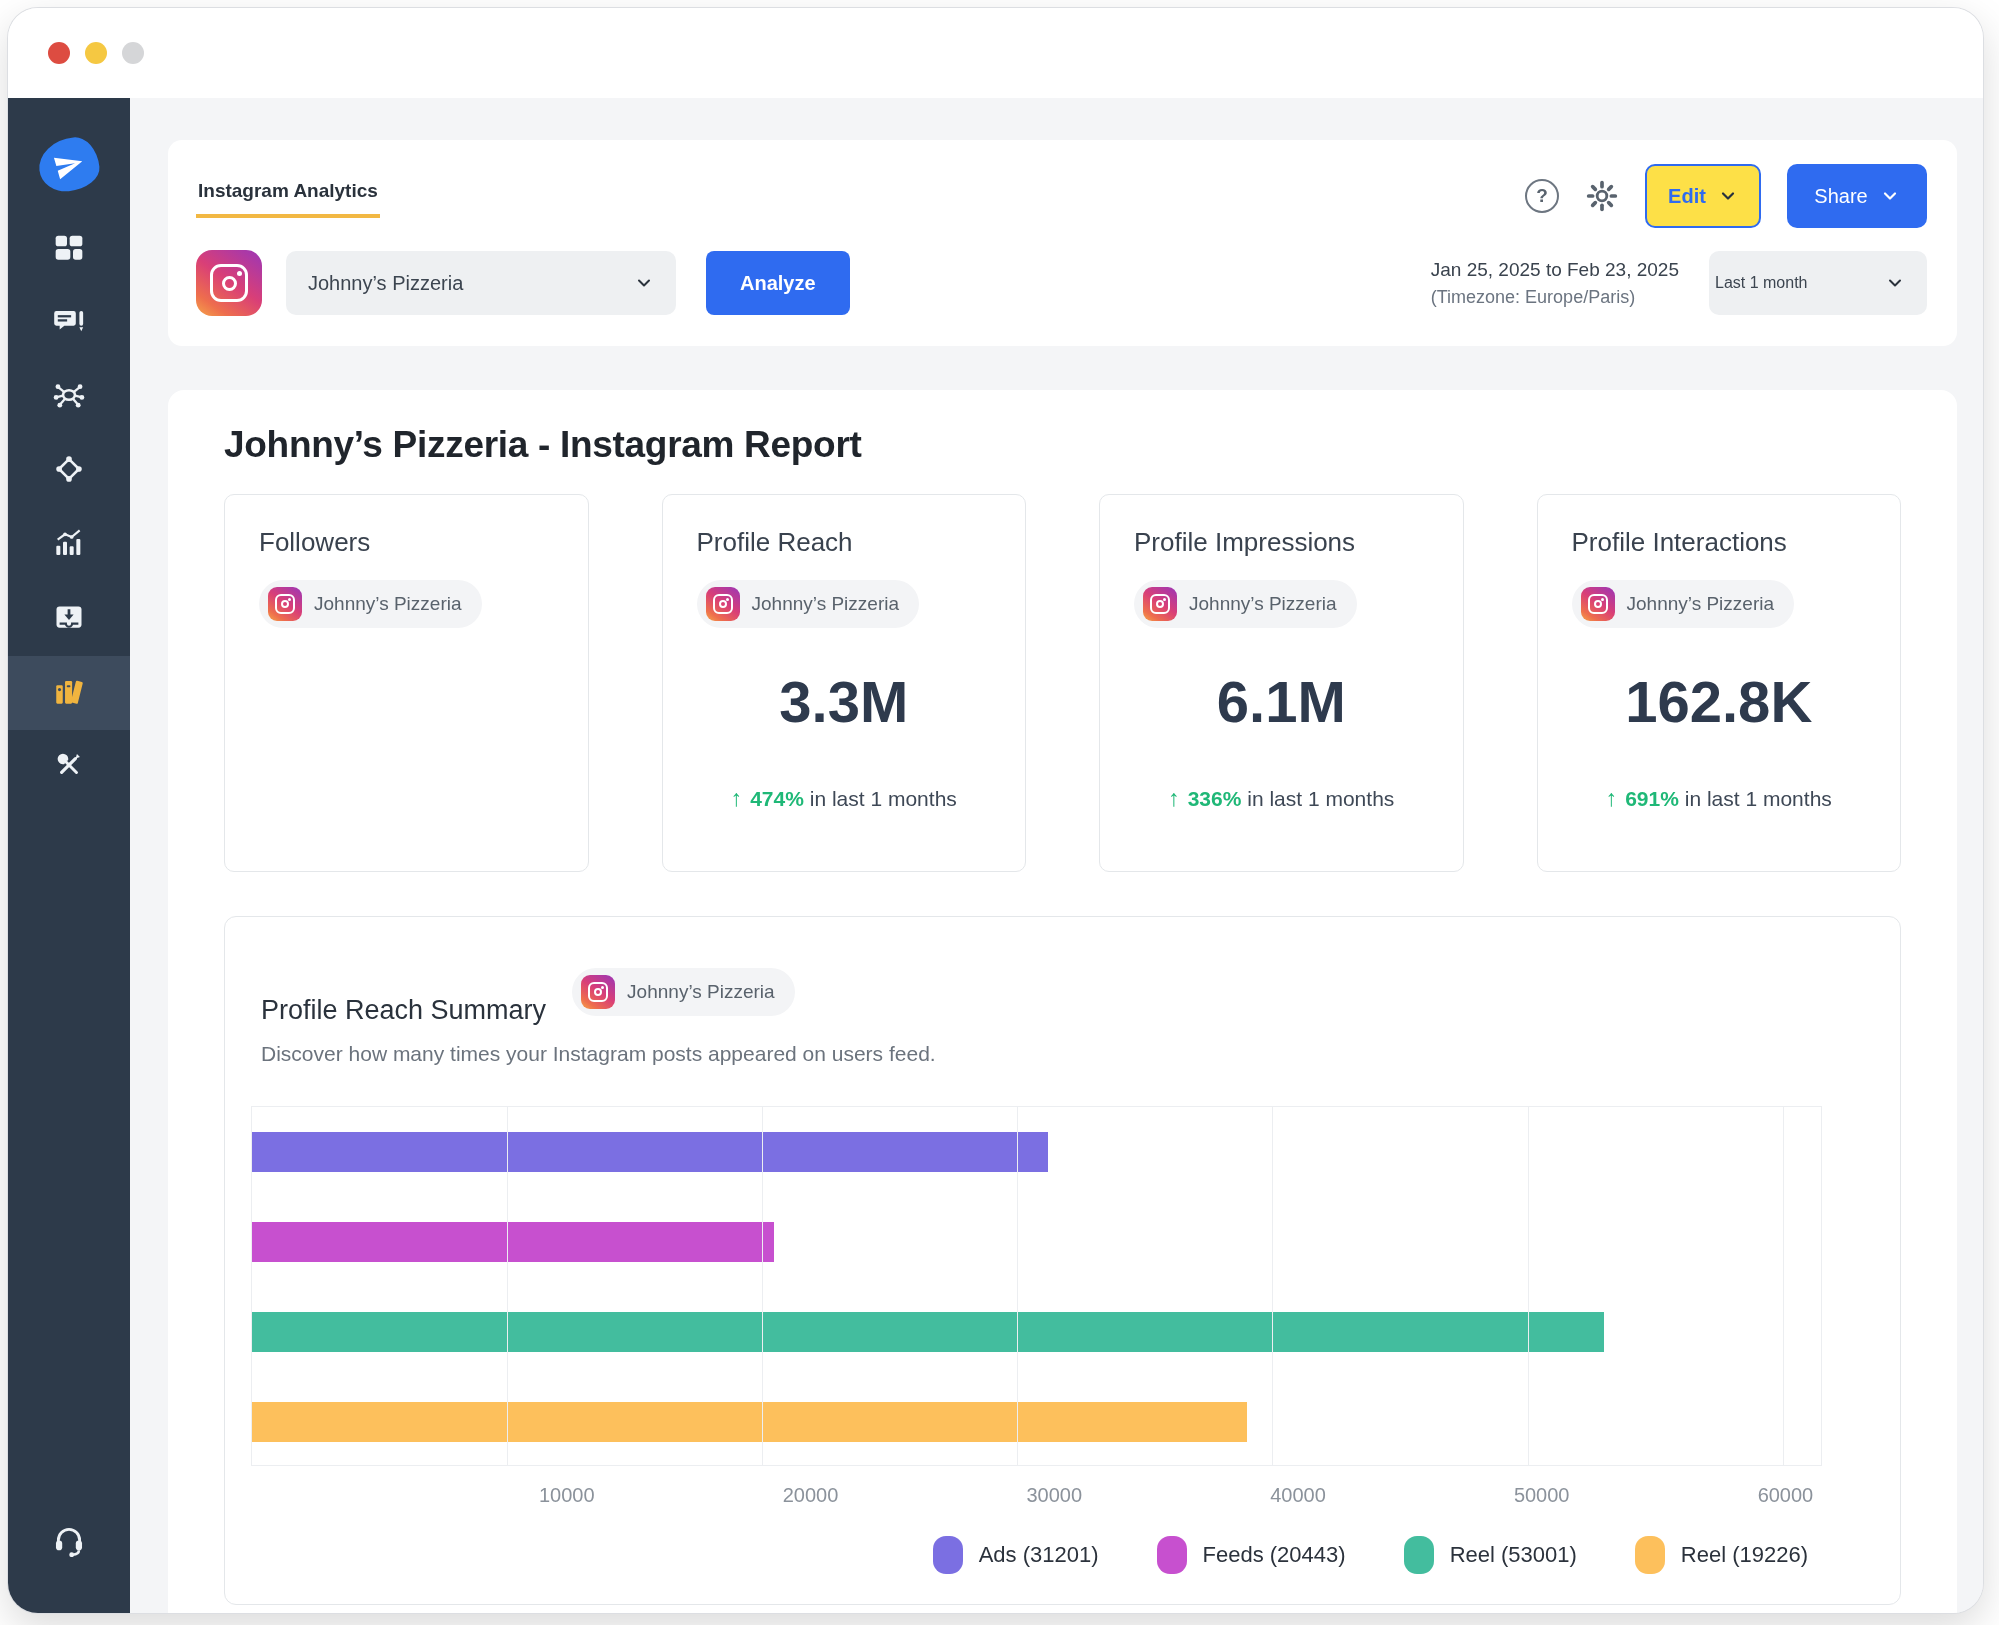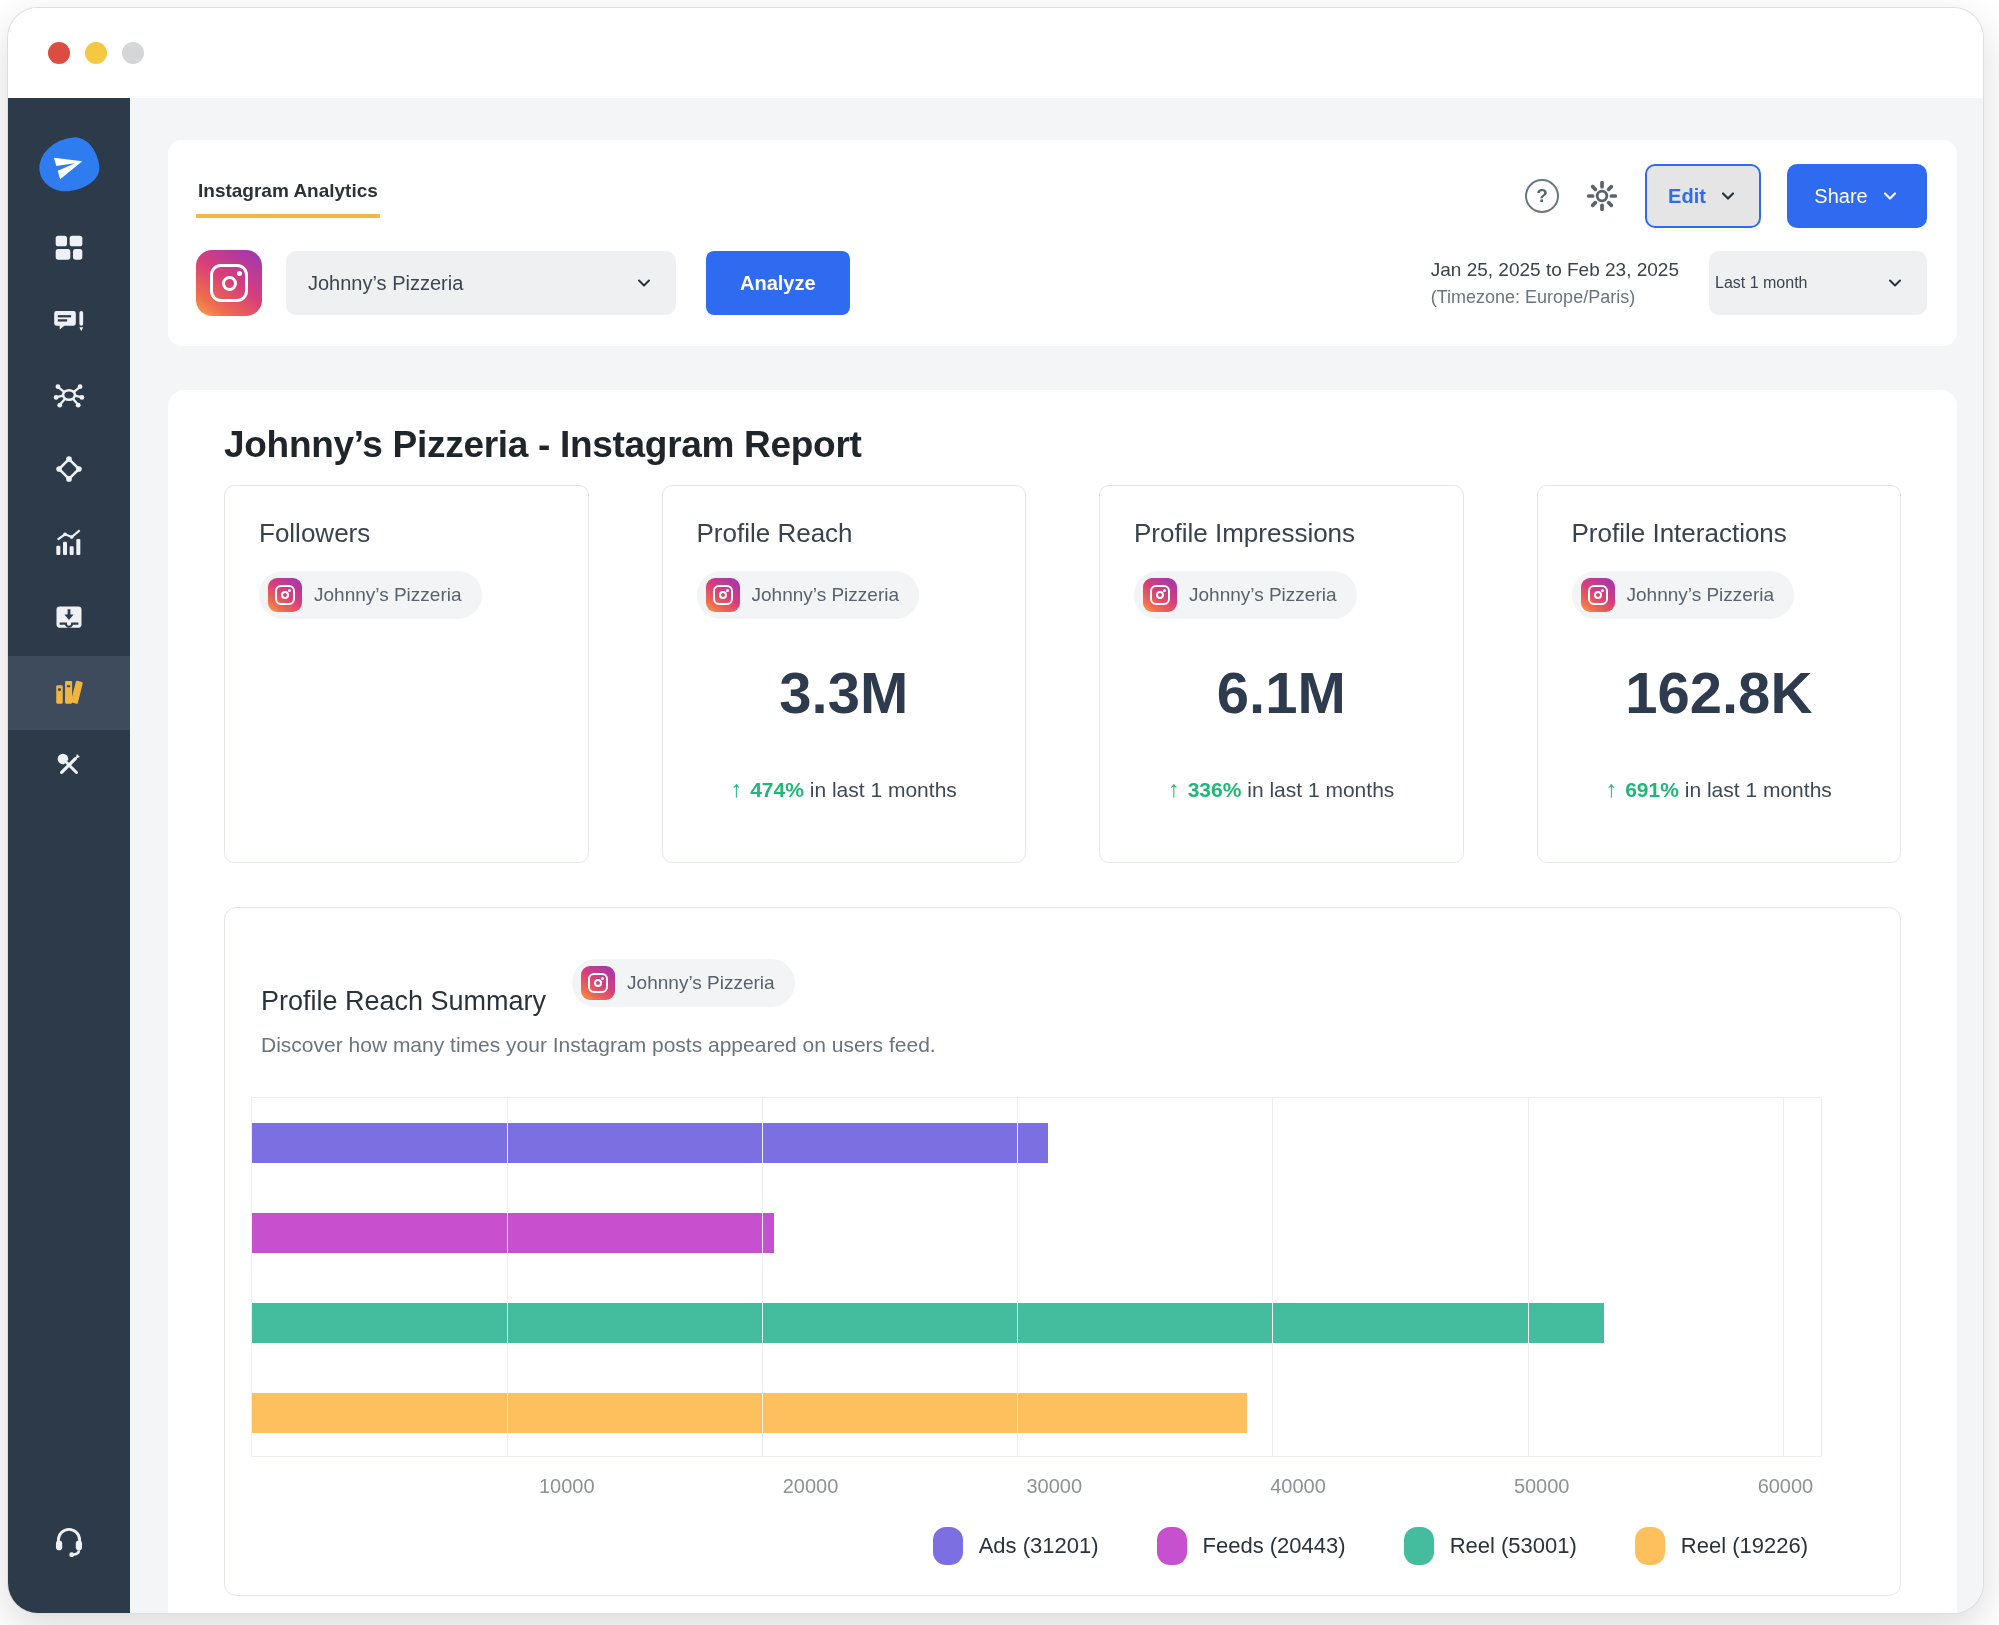--- a/index.html
+++ b/index.html
@@ -32,42 +32,42 @@
 
   .header-card { background:#fff; border-radius:14px; padding:24px 30px 30px 28px; }
   .hrow1 { display:flex; align-items:center; }
   .tab { font-size:19px; font-weight:700; color:#2a323c; padding:6px 2px 12px 2px; border-bottom:4px solid #f2b843; cursor:pointer; }
   .hrow1-right { margin-left:auto; display:flex; align-items:center; gap:26px; }
   .help-circle { width:34px; height:34px; border-radius:50%; border:2px solid #6d7681; color:#59636e;
                  font-size:19px; font-weight:700; display:flex; align-items:center; justify-content:center; cursor:pointer; }
   .icon-btn { cursor:pointer; display:flex; align-items:center; }
   .btn { height:64px; border-radius:10px; display:flex; align-items:center; justify-content:center; gap:12px;
          font-size:20px; cursor:pointer; }
-  .btn-edit { width:116px; background:#e5e5e5; border:2px solid #2f6bf0; color:#2f6bf0; font-weight:600; }
+  .btn-edit { width:116px; background:#fde047; border:2px solid #2f6bf0; color:#2f6bf0; font-weight:600; }
   .btn-edit .chev { color:#27313d; }
   .btn-share { width:140px; background:#2f6bf0; color:#fff; font-weight:400; }
   .chev { width:20px; height:20px; }
 
   .hrow2 { display:flex; align-items:center; margin-top:22px; }
   .select { background:#eef0f2; border-radius:10px; height:64px; display:flex; align-items:center;
             padding:0 22px; font-size:20px; color:#3c4550; cursor:pointer; }
   .account-select { width:390px; margin-left:24px; }
   .select .chev { margin-left:auto; color:#2a323c; }
   .btn-analyze { margin-left:30px; padding:0 34px; background:#2f6bf0; color:#fff; font-weight:600; border-radius:8px; }
   .hrow2-right { margin-left:auto; display:flex; align-items:center; gap:30px; }
   .date-block { text-align:left; }
   .date-line { font-size:19px; color:#3a434e; }
   .tz-line { font-size:18px; color:#6b7480; margin-top:6px; }
   .range-select { width:218px; font-size:16px;padding-left:6px; }
 
   
   .report-card { background:#fff; border-radius:16px; margin-top:44px; padding:34px 56px 30px 56px; }
   .report-title { font-size:37px; font-weight:700; color:#20252c; letter-spacing:-0.3px; }
 
-  .stats-row { display:flex; gap:73px; margin-top:19px; }
+  .stats-row { display:flex; gap:73px; margin-top:28px; }
   .stat-card { flex:1; height:378px; border:1.5px solid #e4e7ea; border-radius:10px; padding:32px 34px; background:#fff; }
   .stat-label { font-size:26px; color:#39424e; }
   .pill { display:inline-flex; align-items:center; gap:12px; background:#f3f4f6; border-radius:999px;
           padding:7px 20px 7px 9px; }
   .stat-card .pill { margin-top:22px; }
   .pill-text { font-size:19px; color:#59626c; }
   .stat-value { text-align:center; font-size:58px; font-weight:600; color:#2e3a4d; margin-top:40px; }
   .stat-delta { text-align:center; margin-top:50px; font-size:21px; color:#3e4856; }
   .delta-up { color:#1fb877; font-weight:400; margin-right:8px; font-size:23px; }
   .delta-pct { color:#1fb877; font-weight:700; }

